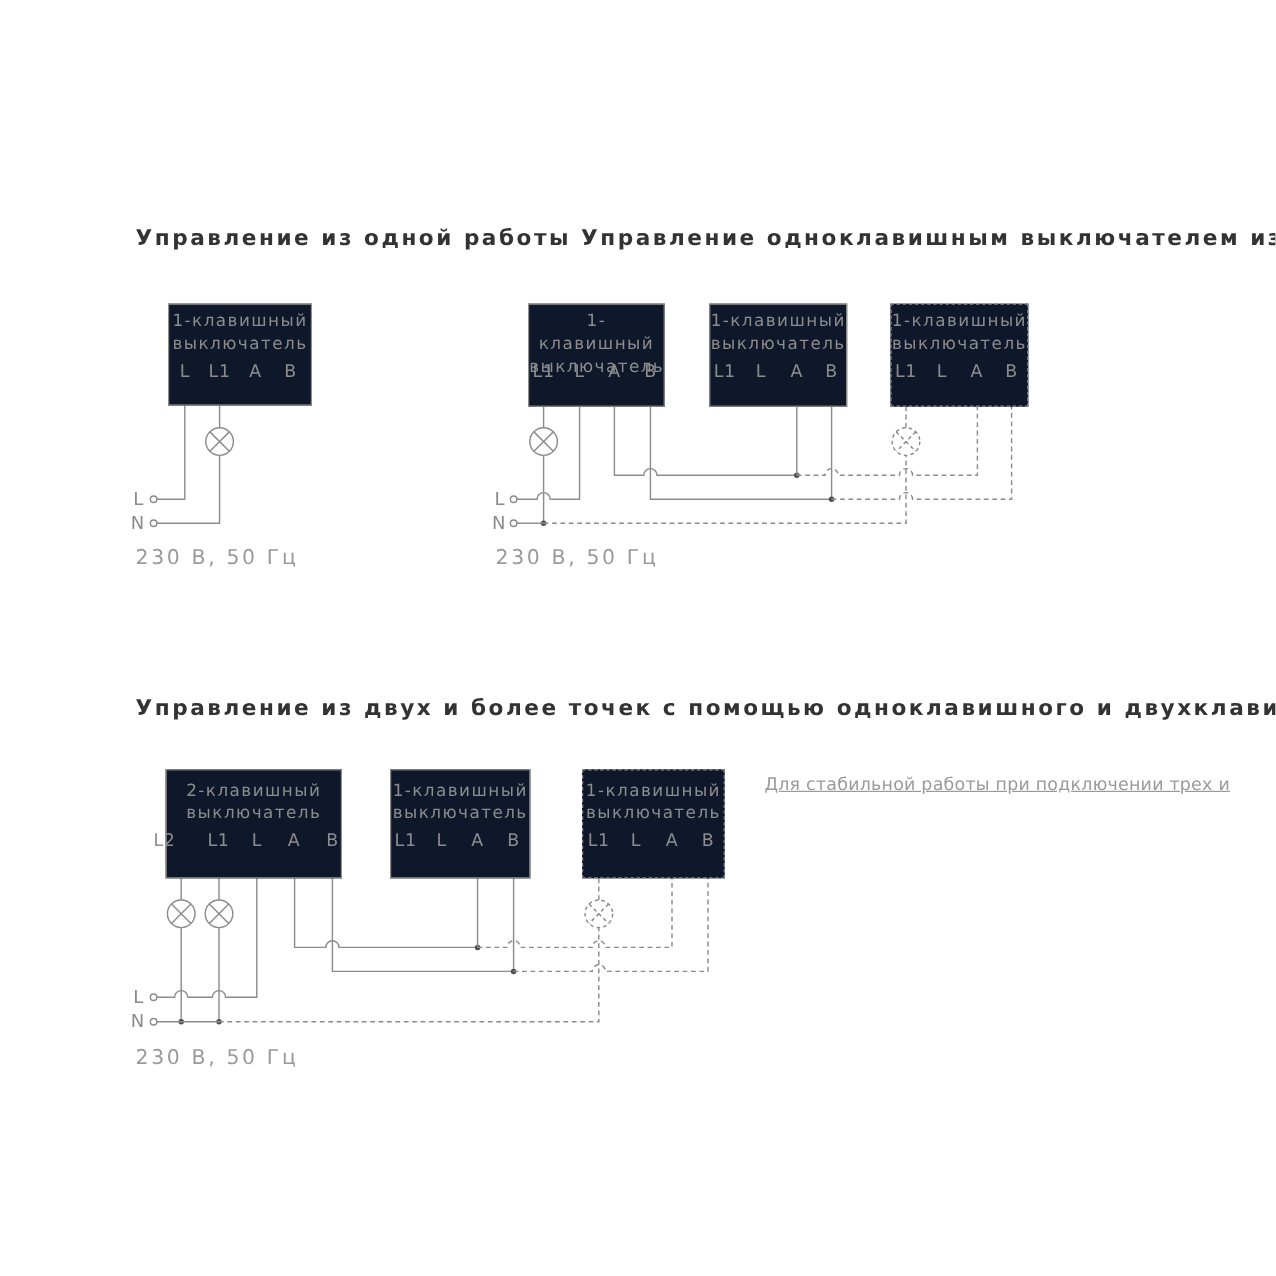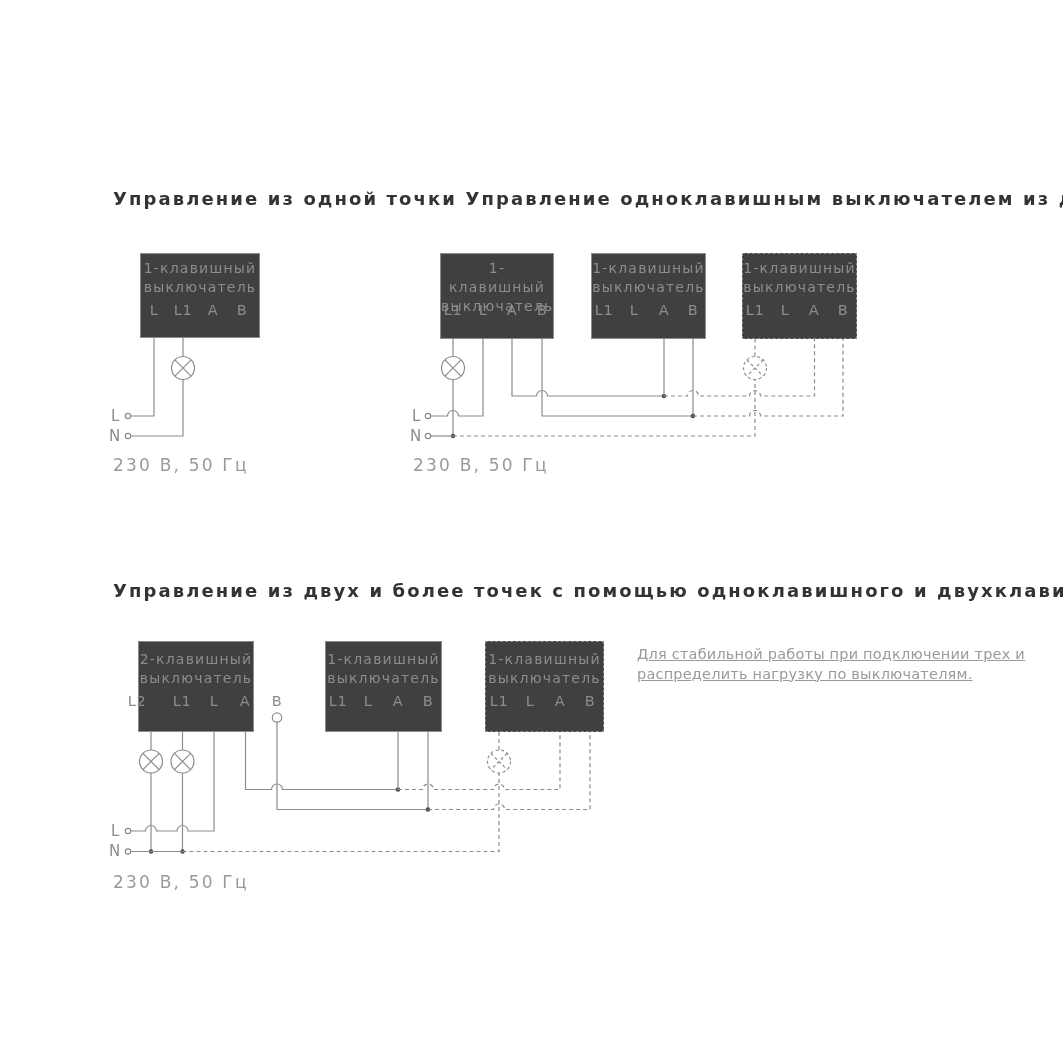--- a/index.html
+++ b/index.html
@@ -1,21 +1,21 @@
 <!DOCTYPE html>
 <html><head>
 <meta charset="utf-8">
 <style>
   html,body{margin:0;padding:0;background:#ffffff;}
   #page{position:relative;width:1063px;height:1063px;background:#ffffff;overflow:hidden;
         font-family:"DejaVu Sans",sans-serif;}
   .heading{position:absolute;left:113px;right:0;white-space:nowrap;overflow:hidden;
            font-family:"DejaVu Sans",sans-serif;font-weight:bold;font-size:18px;
            letter-spacing:2.1px;color:#333333;}
-  .switch-box{position:absolute;border:1px solid #8c8c8c;box-sizing:border-box;background:#404040;}
+  .switch-box{position:absolute;border:1px solid #8c8c8c;box-sizing:border-box;background:#0f172a;}
   .switch-box.dashed{border:1px dashed #8c8c8c;}
   .switch-title{position:absolute;left:0;right:0;text-align:center;color:#8c8c8c;
                 font-size:14px;line-height:19px;letter-spacing:1.2px;}
   .term-label{position:absolute;transform:translateX(-50%);color:#8c8c8c;font-size:14.5px;
               letter-spacing:0.5px;white-space:nowrap;}
   .supply-label{position:absolute;color:#8c8c8c;font-size:15px;}
   .voltage{position:absolute;color:#9a9a9a;font-size:17px;letter-spacing:2.2px;white-space:nowrap;}
   .note{position:absolute;left:637px;color:#9a9a9a;font-size:14.5px;line-height:19.5px;
         letter-spacing:0.2px;}
   svg{position:absolute;left:0;top:0;}
@@ -148,21 +148,21 @@
         <circle class="term" cx="398" cy="717.5" r="4.7"></circle>
         <circle class="term" cx="428" cy="717.5" r="4.7"></circle>
         <circle class="term" cx="499" cy="717.5" r="4.7"></circle>
         <circle class="term" cx="530" cy="717.5" r="4.7"></circle>
         <circle class="term" cx="560" cy="717.5" r="4.7"></circle>
         <circle class="term" cx="590" cy="717.5" r="4.7"></circle>
       </g>
     </g>
   </svg>
 
-  <div class="heading" style="top:188px;"><span>Управление из одной точки</span> <span>Управление одноклавишным выключателем из двух и более точек</span></div>
+  <div class="heading" style="top:188px;"><span>Управление из одной работы</span> <span>Управление одноклавишным выключателем из двух и более точек</span></div>
 
   <div class="heading" style="top:580px;"><span>Управление из двух и более точек с помощью одноклавишного и двухклавишного выключателей</span></div>
 
   <div class="switch-box" style="left:140px;top:253px;width:120px;height:85px;">
     <div class="switch-title" style="top:5px;">
       <div>1-клавишный</div>
       <div>выключатель</div>
     </div>
   </div>
   <span class="term-label" style="left:154px;top:302px;">L</span>
@@ -200,21 +200,21 @@
   <span class="term-label" style="left:664px;top:302px;">A</span>
   <span class="term-label" style="left:693px;top:302px;">B</span>
   <span class="term-label" style="left:755px;top:302px;">L1</span>
   <span class="term-label" style="left:785px;top:302px;">L</span>
   <span class="term-label" style="left:814px;top:302px;">A</span>
   <span class="term-label" style="left:843px;top:302px;">B</span>
   <span class="supply-label" style="left:412px;top:407px;">L</span>
   <span class="supply-label" style="left:410px;top:427px;">N</span>
   <div class="voltage" style="left:413px;top:455px;">230 В, 50 Гц</div>
 
-  <div class="switch-box" style="left:138px;top:641px;width:116px;height:91px;">
+  <div class="switch-box" style="left:138px;top:641px;width:147px;height:91px;">
     <div class="switch-title" style="top:8px;">
       <div>2-клавишный</div>
       <div>выключатель</div>
     </div>
   </div>
   <div class="switch-box" style="left:325px;top:641px;width:117px;height:91px;">
     <div class="switch-title" style="top:8px;">
       <div>1-клавишный</div>
       <div>выключатель</div>
     </div>
@@ -237,16 +237,15 @@
   <span class="term-label" style="left:499px;top:693px;">L1</span>
   <span class="term-label" style="left:530px;top:693px;">L</span>
   <span class="term-label" style="left:560px;top:693px;">A</span>
   <span class="term-label" style="left:590px;top:693px;">B</span>
   <span class="supply-label" style="left:111px;top:822px;">L</span>
   <span class="supply-label" style="left:109px;top:842px;">N</span>
   <div class="voltage" style="left:113px;top:872px;">230 В, 50 Гц</div>
 
   <div class="note" style="top:645px;text-decoration:underline;">
     <div>Для стабильной работы при подключении трех и</div>
-    <div>распределить нагрузку по выключателям.</div>
   </div>
 
 </div>
 
 </body></html>

